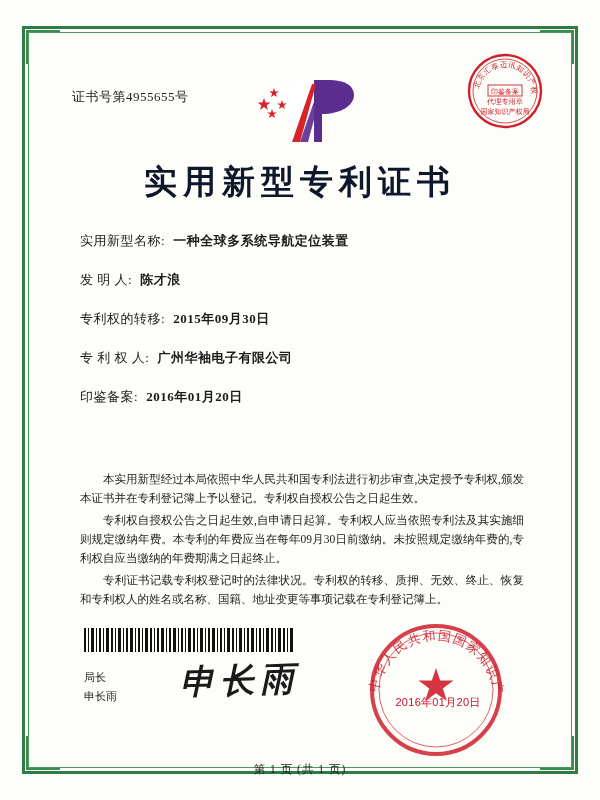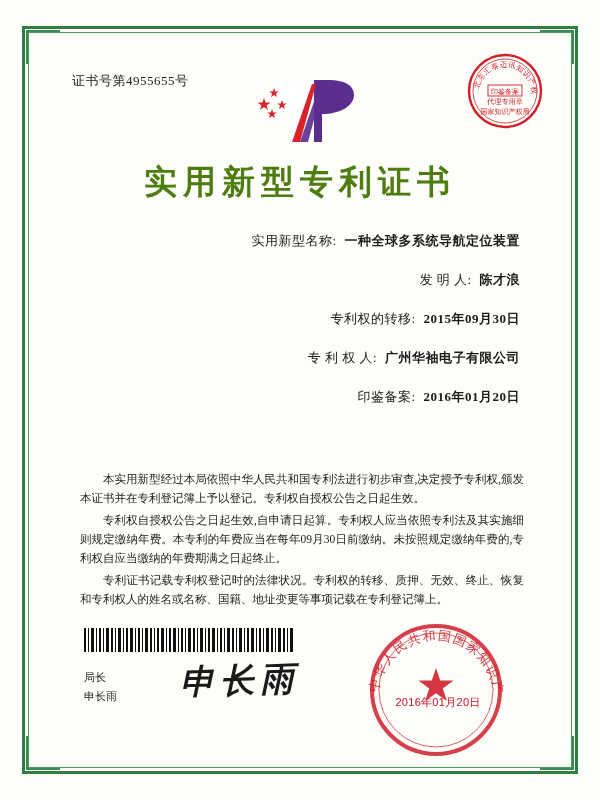--- a/index.html
+++ b/index.html
@@ -51,21 +51,21 @@
   }
   .corner.tl { left: 26px;  top: 30px;  border-right: none; border-bottom: none; }
   .corner.tr { left: 540px; top: 30px;  border-left: none;  border-bottom: none; }
   .corner.bl { left: 26px;  top: 736px; border-right: none; border-top: none; }
   .corner.br { left: 540px; top: 736px; border-left: none;  border-top: none; }
 
   
   .cert-no {
     position: absolute;
     left: 72px;
-    top: 72px;
+    top: 88px;
     font-size: 13px;
     letter-spacing: 0.5px;
     color: #222;
   }
 
   
   .emblem {
     position: absolute;
     left: 256px;
     top: 76px;
@@ -84,38 +84,37 @@
 
   
   .main-title {
     position: absolute;
     left: 0; right: 0;
     top: 160px;
     text-align: center;
     font-size: 33px;
     font-weight: bold;
     letter-spacing: 6px;
-    color: #4d7c0f;
+    color: #0f172a;
     font-family: "DejaVu Serif", "Liberation Serif", serif;
   }
 
   
   .fields {
     position: absolute;
     left: 80px;
     top: 232px;
     width: 440px;
   }
   .field-row {
     display: flex;
     align-items: baseline;
     margin-bottom: 21px;
     font-size: 13px;
     color: #1b1b1b;
-    justify-content: flex-end;
   }
   .field-label {
     white-space: nowrap;
     letter-spacing: 0.5px;
   }
   .field-value {
     margin-left: 8px;
     letter-spacing: 0.5px;
     font-weight: bold;
   }
@@ -352,14 +351,15 @@
         <textPath href="#sealArc" startOffset="3%">中华人民共和国国家知识产权局</textPath>
       </text>
       <g fill="#cf1f2b" opacity="0.9">
         <polygon points="70,48 74.2,60.6 87.5,60.6 76.8,68.4 80.9,81 70,73.2 59.1,81 63.2,68.4 52.5,60.6 65.8,60.6"></polygon>
       </g>
     </svg>
   </div>
 
   <div class="seal-date">2016年01月20日</div>
 
+  <div class="page-footer">第 1 页 (共 1 页)</div>
 
 </div>
 
 </body></html>

